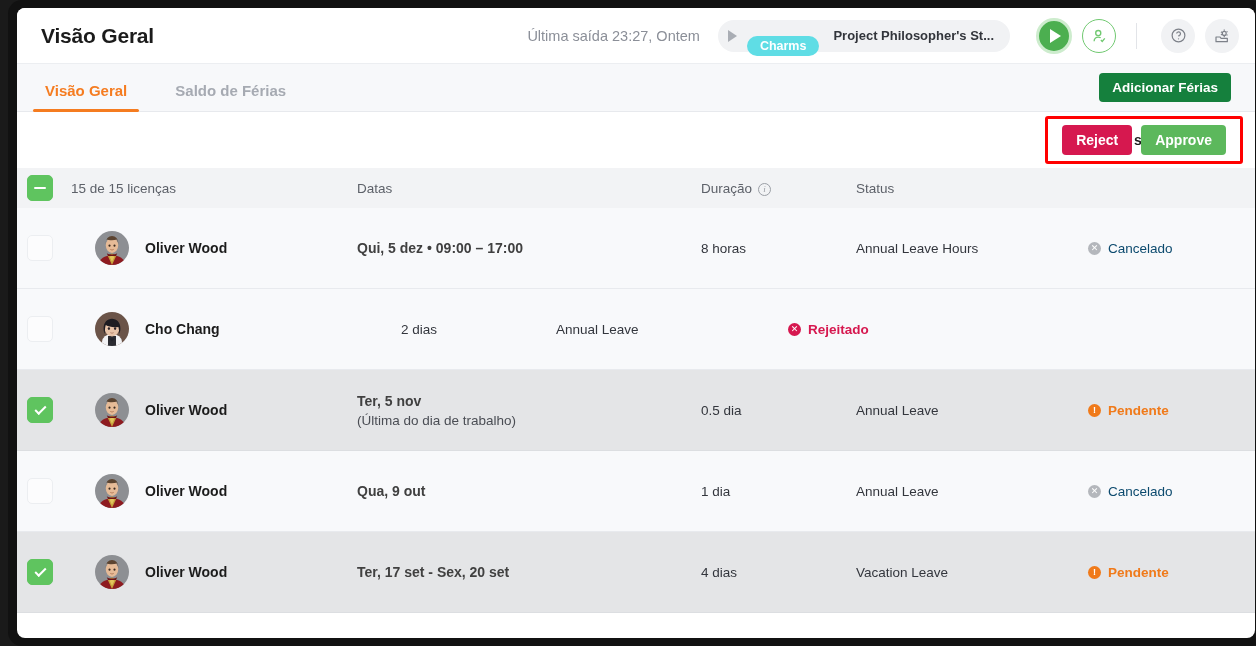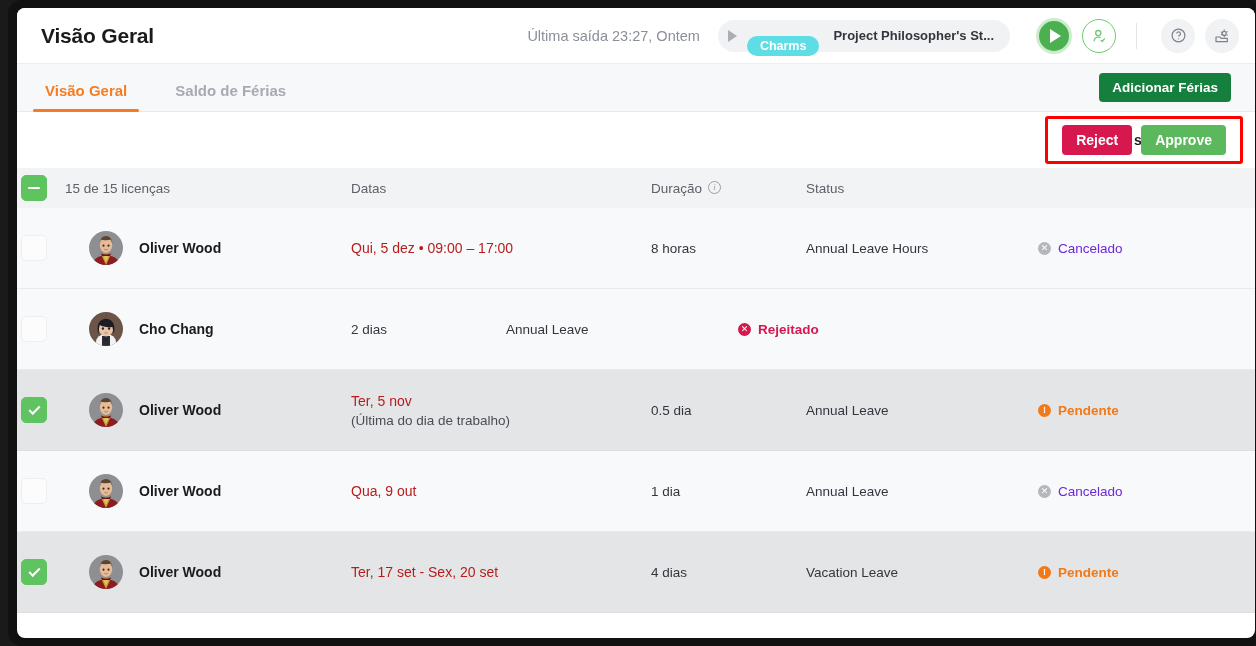--- a/index.html
+++ b/index.html
@@ -209,41 +209,41 @@
   }
   #reject-button { background: #d6184f; }
   #approve-button { background: #5cb85c; }
 
   
   #leave-table { width: 100%; }
 
   .t-row {
     display: flex;
     align-items: center;
-    padding-left: 4px;
+    padding-left: 10px;
   }
   #table-header-row {
     height: 40px;
     background: #f2f3f5;
     align-items: center;
   }
   .t-row.data-row {
     height: 81px;
     background: #f8f9fb;
     border-bottom: 1px solid #e8eaee;
   }
   .t-row.data-row.selected {
     background: #e4e5e7;
     border-bottom: 1px solid #dcdee1;
   }
 
   .col-check { width: 44px; flex: 0 0 44px; display: flex; align-items: center; }
   .col-name  { width: 286px; flex: 0 0 286px; display: flex; align-items: center; }
   .col-dates { width: 300px; flex: 0 0 300px; }
-  .col-dur   { width: 155px; flex: 0 0 155px; display: flex; align-items: flex-start; }
+  .col-dur   { width: 155px; flex: 0 0 155px; display: flex; align-items: flex-end; margin-left: 44px; }
   .col-policy{ width: 232px; flex: 0 0 232px; }
   .col-status{ flex: 1 1 auto; display: flex; align-items: center; }
 
   .th-label {
     font-size: 13.5px;
     color: #5d6169;
   }
 
   
   .cbx {
@@ -287,22 +287,22 @@
   }
   .emp-name {
     font-size: 14px;
     font-weight: bold;
     color: #1b1b1b;
     white-space: nowrap;
   }
 
   .date-main {
     font-size: 14px;
-    font-weight: normal;
-    color: #b91c1c;
+    font-weight: bold;
+    color: #404040;
     white-space: nowrap;
   }
   .date-sub {
     font-size: 13.5px;
     color: #4a4d54;
     margin-top: 4px;
     white-space: nowrap;
   }
   .dur-text, .policy-text {
     font-size: 13.5px;
@@ -316,21 +316,21 @@
     border-radius: 50%;
     display: flex;
     align-items: center;
     justify-content: center;
     flex: 0 0 auto;
     position: relative;
   }
   .status-text { font-size: 13.5px; white-space: nowrap; }
 
   .st-cancelado .status-dot { background: #b4b7bc; }
-  .st-cancelado .status-text { color: #6d28d9; }
+  .st-cancelado .status-text { color: #0c4a6e; }
   .st-rejeitado .status-dot { background: #d6184f; }
   .st-rejeitado .status-text { color: #d6184f; font-weight: bold; }
   .st-pendente .status-dot { background: #f07a1a; }
   .st-pendente .status-text { color: #f07a1a; font-weight: bold; }
 
   .x-glyph {
     color: #ffffff;
     font-size: 9px;
     line-height: 1;
     font-family: "Liberation Sans", sans-serif;

